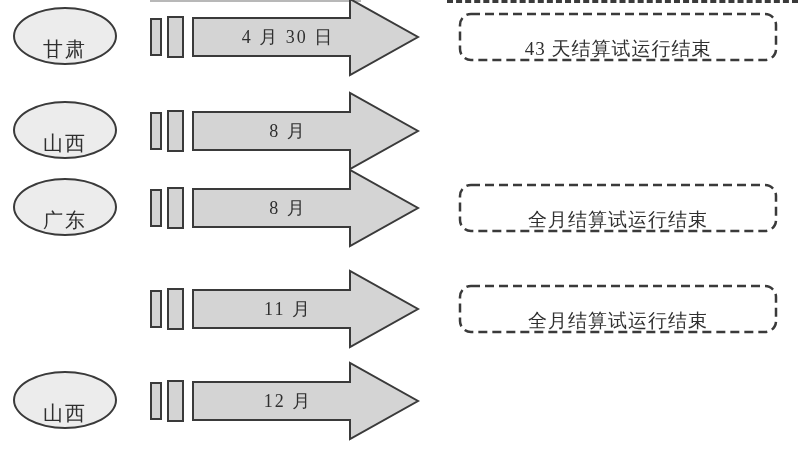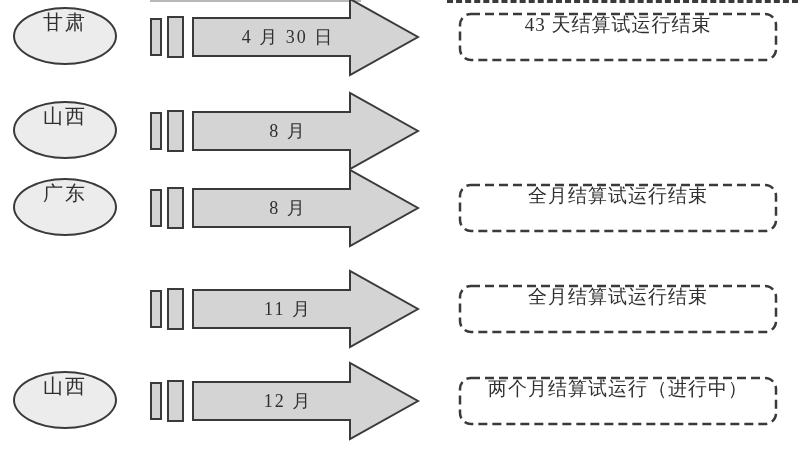--- a/index.html
+++ b/index.html
@@ -27,21 +27,21 @@
   .ellipse {
     position: absolute;
     left: 13px;
     top: 15px;
     width: 100px;
     height: 54px;
     border: 2px solid var(--outline);
     border-radius: 50%;
     background: var(--ellipse-fill);
     display: flex;
-    align-items: flex-start;
+    align-items: flex-end;
     justify-content: center;
     font-family: Liberation Serif, serif;
   }
   .province-label {
     font-size: 20px;
     letter-spacing: 2px;
     color: var(--text);
     white-space: nowrap;
   }
   .arrow-svg {
@@ -62,21 +62,21 @@
     text-anchor: middle;
     font-family: "Liberation Serif", "DejaVu Serif", serif;
   }
   .status-box {
     position: absolute;
     left: 458px;
     top: 20px;
     width: 320px;
     height: 50px;
     display: flex;
-    align-items: flex-start;
+    align-items: flex-end;
     justify-content: center;
   }
   .status-box svg {
     position: absolute;
     left: 0;
     top: 0;
   }
   .box-rect {
     fill: none;
     stroke: var(--outline);
@@ -181,21 +181,15 @@
   <div class="row" style="top:356px">
     <div class="ellipse">
       <span class="province-label">山西</span>
     </div>
     <svg class="arrow-svg" width="272" height="90" viewBox="0 0 272 90">
       <rect class="shape" x="3" y="27" width="10" height="36"></rect>
       <rect class="shape" x="20" y="25" width="15" height="40"></rect>
       <polygon class="shape" points="45,26 202,26 202,7 270,45 202,83 202,64 45,64"></polygon>
       <text class="date-text" x="140" y="51">12 月</text>
     </svg>
-    <div class="status-box">
-      <svg width="320" height="50" viewBox="0 0 320 50">
-        <rect class="box-rect" x="2" y="2" width="316" height="46" rx="11"></rect>
-      </svg>
-      <span class="status-label">两个月结算试运行（进行中）</span>
-    </div>
   </div>
 
 </div>
 
 </body></html>

